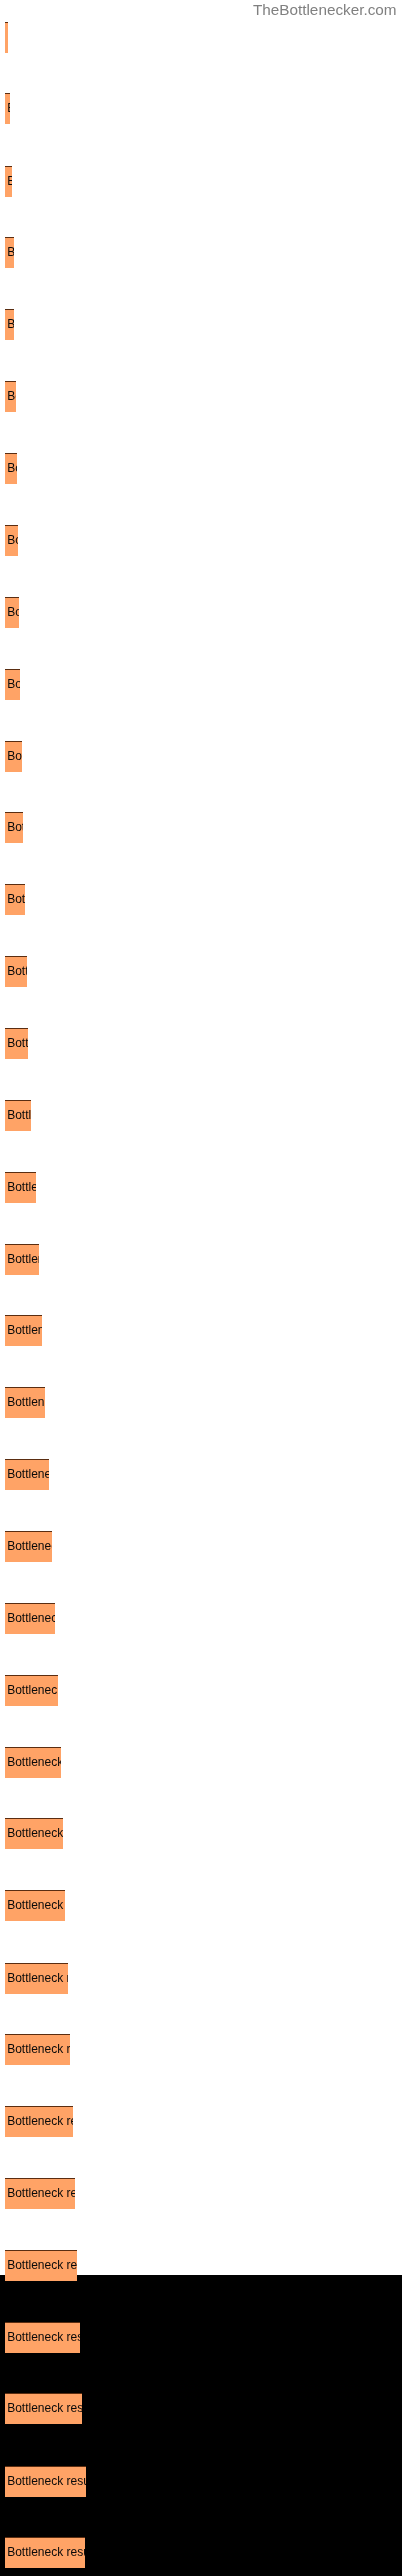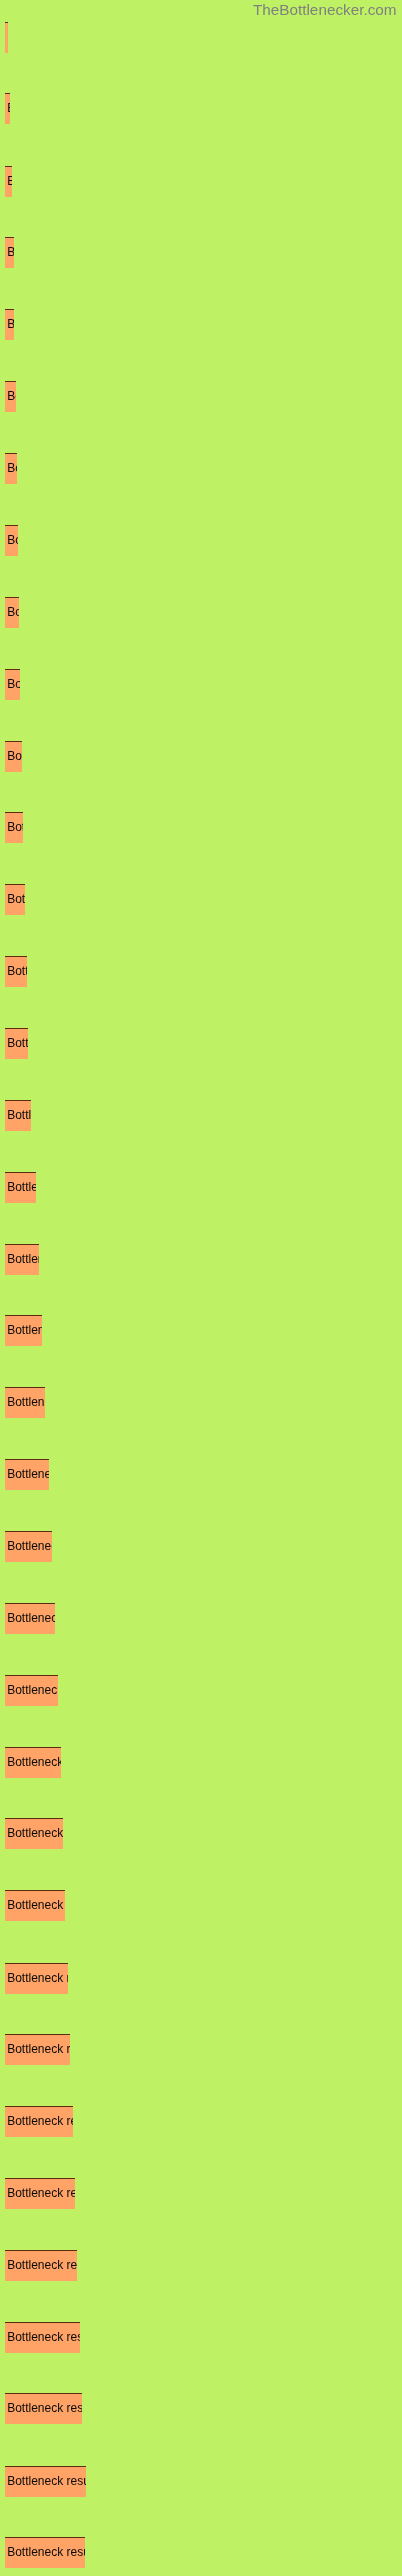--- a/index.html
+++ b/index.html
@@ -10,22 +10,22 @@
   body {
     width: 403px;
     height: 2576px;
     position: relative;
     overflow: hidden;
     font-family: "Liberation Sans", sans-serif;
   }
   #chart-root {
     position: relative;
     width: 403px;
-    height: 2576px;
-    background: #bef264;
+    height: 2275px;
+    background: #ffffff;
   }
   .watermark {
     position: absolute;
     top: 0.8px;
     right: 6.4px;
     color: #808080;
     font-size: 15.3px;
     font-family: "Liberation Sans", sans-serif;
     letter-spacing: 0px;
     white-space: nowrap;

